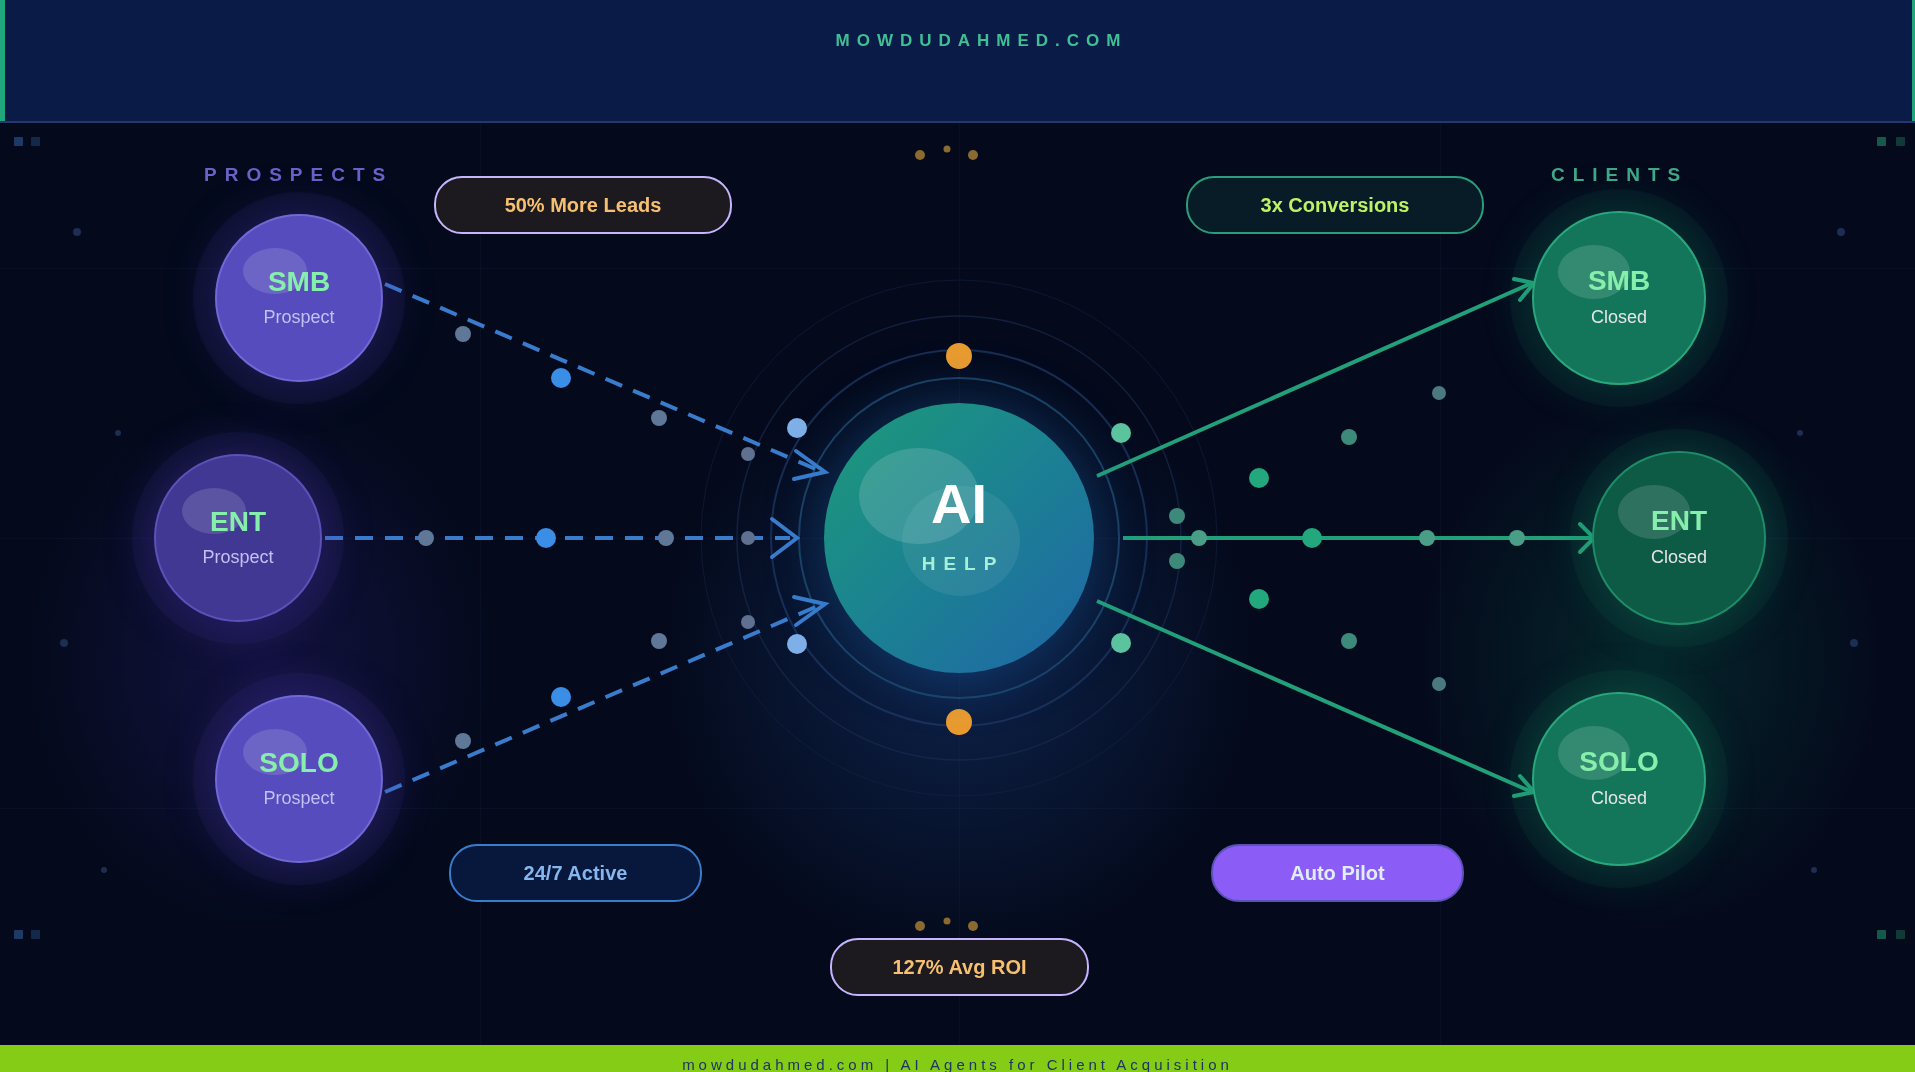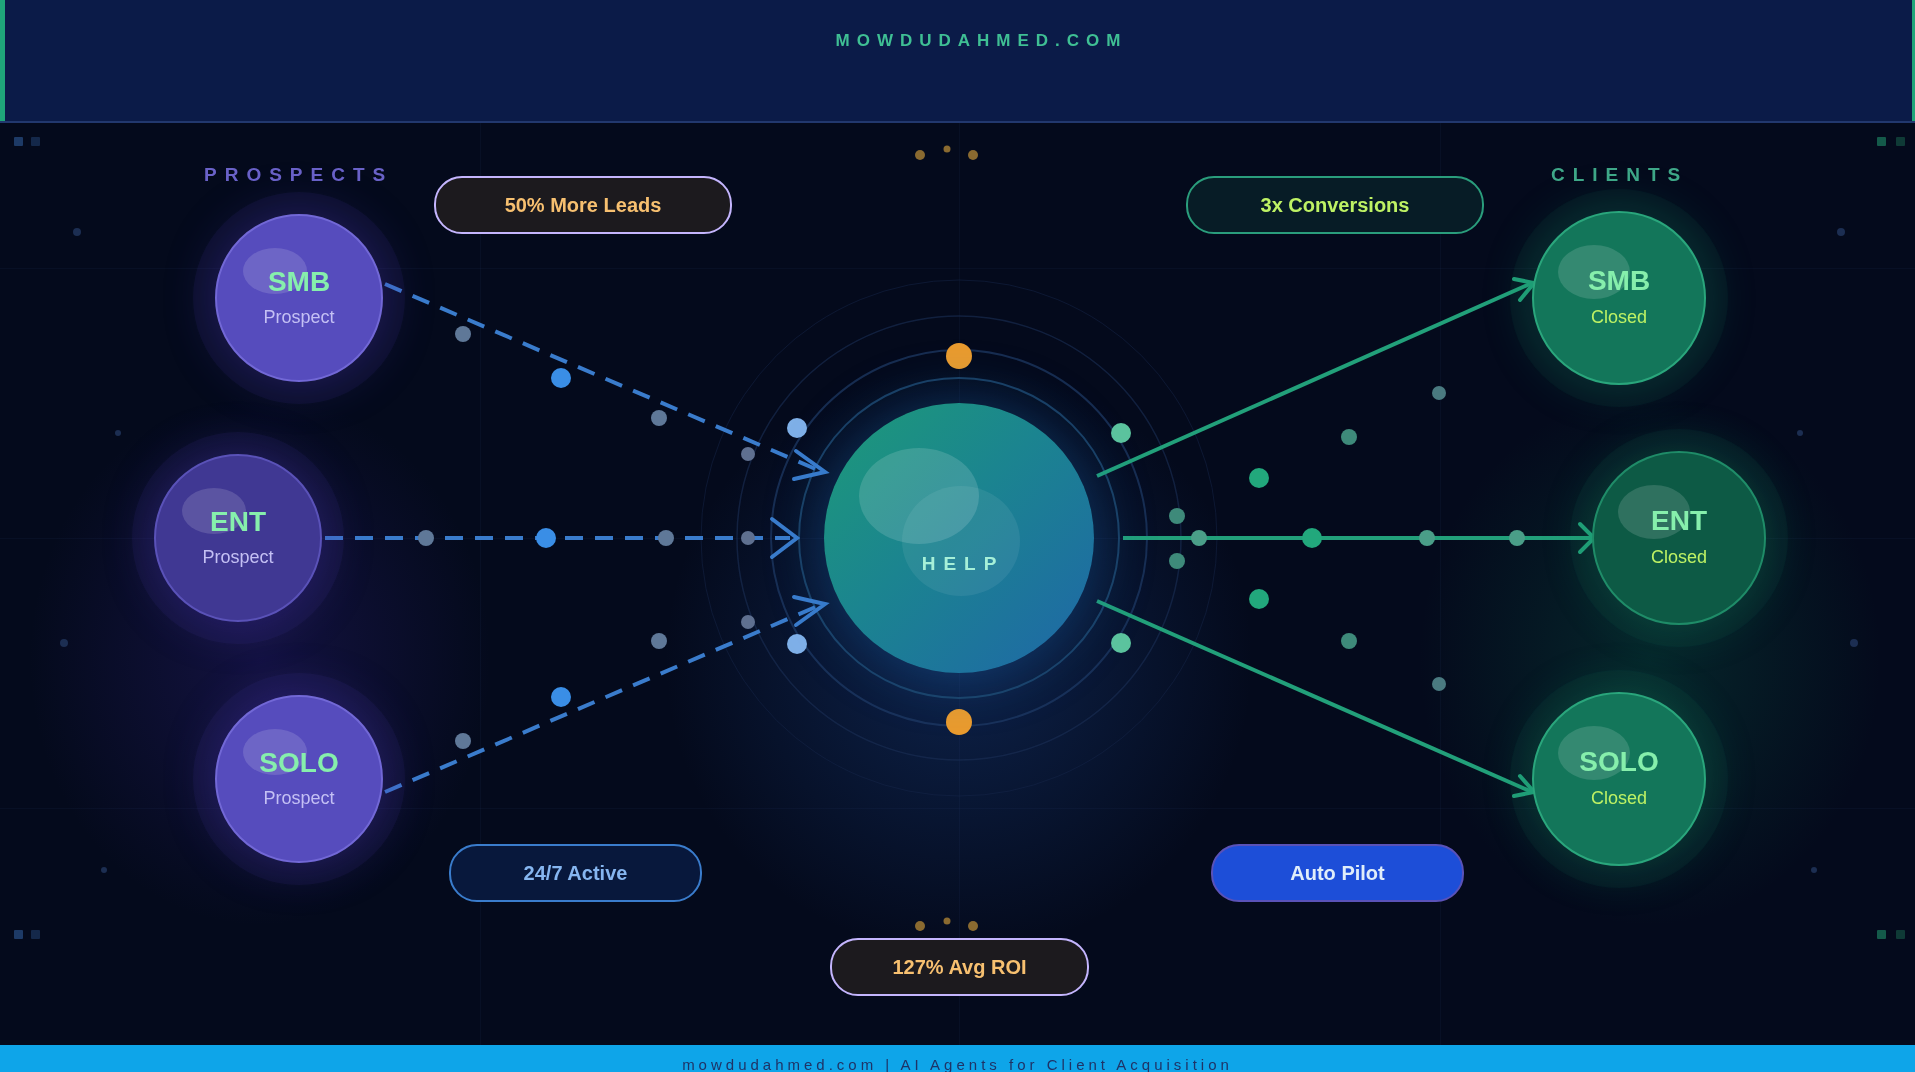--- a/index.html
+++ b/index.html
@@ -61,45 +61,45 @@
     box-shadow:0 0 0 22px rgba(80,60,180,0.10), 0 0 50px rgba(80,60,200,0.35);
   }
   .prospect.dark { background:#403893; border-color:#5a52b8; }
   .prospect .n-sub { color:#c4c0f4; }
   .client {
     width:174px; height:174px;
     background:#13765a; border:2px solid #2aa67c;
     box-shadow:0 0 0 22px rgba(20,140,100,0.08), 0 0 50px rgba(20,160,110,0.30);
   }
   .client.dark { background:#0d5a45; border-color:#1f8c68; }
-  .client .n-sub { color:#bef264; }
+  .client .n-sub { color:#e5e5e5; }
 
   .core {
     position:absolute; left:824px; top:403px; width:270px; height:270px; border-radius:50%;
     background:linear-gradient(135deg, #1d9a78 0%, #1b8490 45%, #1f66a8 100%);
     box-shadow:0 0 60px rgba(30,120,200,0.35);
     overflow:hidden;
   }
   .core .shine1 { position:absolute; left:35px; top:45px; width:120px; height:96px; border-radius:50%; background:rgba(255,255,255,0.14); }
   .core .shine2 { position:absolute; left:78px; top:83px; width:118px; height:110px; border-radius:50%; background:rgba(255,255,255,0.07); }
   .core .ai { position:absolute; left:0; width:100%; top:68px; text-align:center; color:#ffffff; font-size:56px; font-weight:bold; }
   .core .agent { position:absolute; left:0; width:100%; top:150px; text-align:center; color:#a6f0d8; font-size:19px; font-weight:bold; letter-spacing:8px; padding-left:8px; box-sizing:border-box; }
 
   .badge {
     position:absolute; height:54px; border-radius:28px; box-sizing:border-box;
     text-align:center; line-height:52px; font-size:20px; font-weight:bold;
   }
   .badge.orange { background:#1c1a1e; border:2px solid #c4b5fd; color:#f7c070; }
   .badge.teal { background:#071c26; border:2px solid #2a9d7c; color:#bef264; }
   .badge.blue { background:#08183c; border:2px solid #3a7ccc; color:#86b6f0; }
-  .badge.violet { background:#1d4ed8; border:2px solid #5a52b8; color:#e0eefa; }
+  .badge.violet { background:#8b5cf6; border:2px solid #5a52b8; color:#e0eefa; }
 
   .footer {
     position:absolute; left:0; top:1045px; width:1915px; height:27px;
-    background:#0ea5e9; text-align:center;
+    background:#84cc16; text-align:center;
   }
   .footer span { color:#1f3366; font-size:15px; letter-spacing:4px; line-height:40px; }
   svg.flows { position:absolute; left:0; top:0; }
 </style>
 </head>
 <body>
 
 <div class="bg"></div>
 <div class="grid-v" style="left:480px"></div>
 <div class="grid-v" style="left:959px"></div>
@@ -227,20 +227,21 @@
 </div>
 <div class="node prospect" style="left:215px;top:695px">
   <div class="shine" style="left:26px;top:32px;width:64px;height:46px"></div>
   <div class="n-title" style="top:50px">SOLO</div>
   <div class="n-sub" style="top:91px">Prospect</div>
 </div>
 
 <div class="core">
   <div class="shine1"></div>
   <div class="shine2"></div>
+  <div class="ai">AI</div>
   <div class="agent">HELP</div>
 </div>
 
 <div class="node client" style="left:1532px;top:211px">
   <div class="shine" style="left:24px;top:32px;width:72px;height:54px"></div>
   <div class="n-title" style="top:52px">SMB</div>
   <div class="n-sub" style="top:94px">Closed</div>
 </div>
 <div class="node client dark" style="left:1592px;top:451px">
   <div class="shine" style="left:24px;top:32px;width:72px;height:54px"></div>

